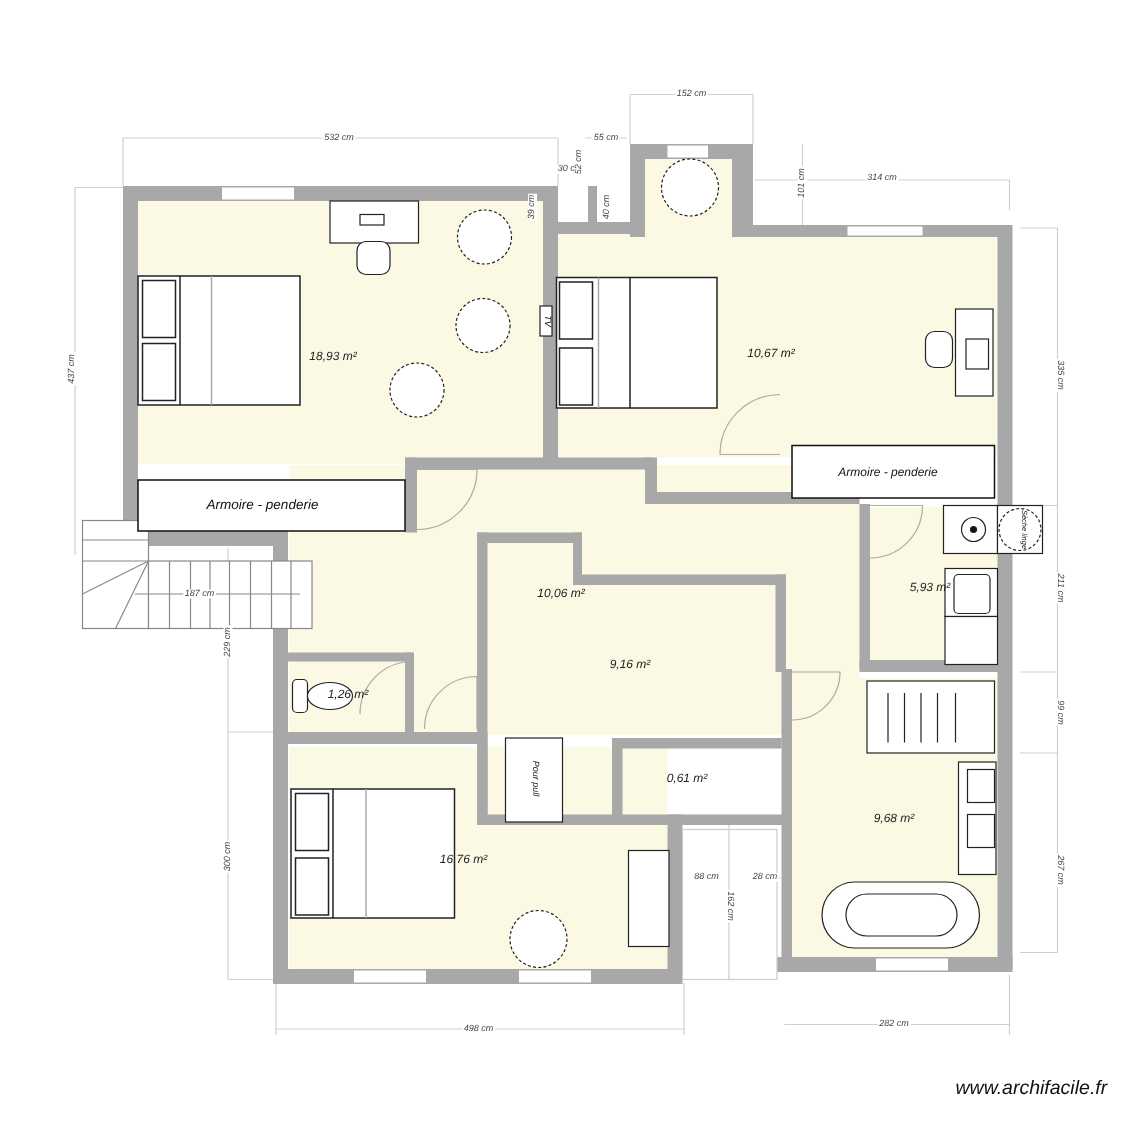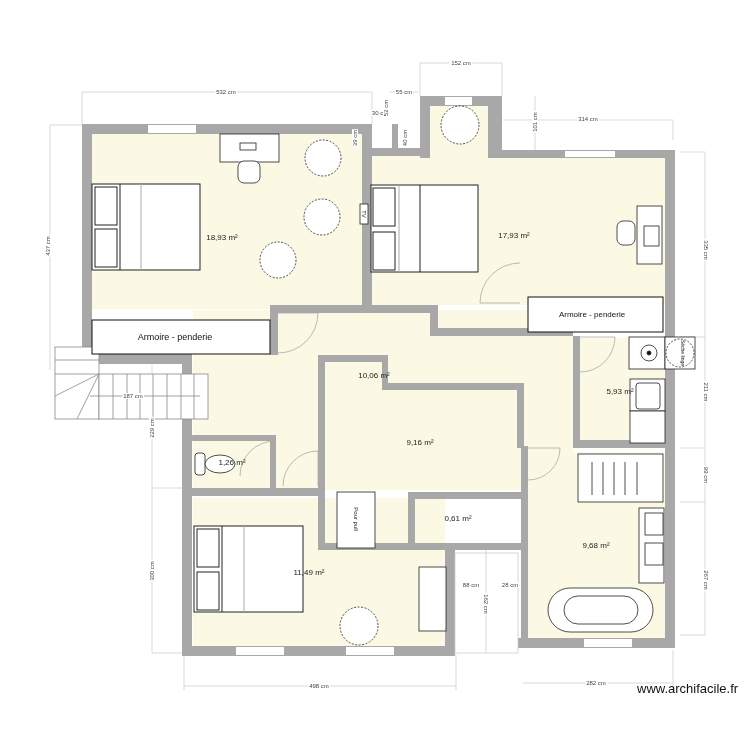--- a/index.html
+++ b/index.html
@@ -1,24 +1,24 @@
 <!DOCTYPE html>
 <html><head>
 <meta charset="utf-8">
 <style>
   html,body{margin:0;padding:0;background:#ffffff;}
-  #stage{position:relative;width:750px;height:750px;overflow:hidden;background:#fff;font-family:"Liberation Sans",sans-serif;}
+  #stage{position:relative;width:750px;height:750px;overflow:hidden;background:#fff;font-family:"Liberation Sans",sans-serif;font-style:italic;}
   svg{position:absolute;left:0;top:0;}
   .lbl{position:absolute;font-size:8px;color:#222;white-space:nowrap;transform:translate(-50%,-50%);line-height:1;}
   .dim{position:absolute;font-size:6px;color:#444;white-space:nowrap;transform:translate(-50%,-50%);background:#fff;padding:0 1px;line-height:1;}
   .dim.v{transform:translate(-50%,-50%) rotate(-90deg);}
   .dim.vr{transform:translate(-50%,-50%) rotate(90deg);}
   .furn{position:absolute;font-size:9px;color:#111;white-space:nowrap;transform:translate(-50%,-50%);line-height:1;}
   .small{position:absolute;font-size:6px;color:#111;white-space:nowrap;transform:translate(-50%,-50%);line-height:1;}
-  .watermark{position:absolute;font-size:13px;color:#111;white-space:nowrap;line-height:1;}
+  .watermark{position:absolute;font-size:13px;color:#111;white-space:nowrap;line-height:1;margin-top:36px;}
 </style>
 </head>
 <body>
 
 <div id="stage">
 <svg width="750" height="750" viewBox="0 0 750 750">
 
   <g stroke="#cfcfcf" stroke-width="0.8" fill="none">
     <line x1="82" y1="92" x2="372" y2="92"></line>
     <line x1="82" y1="92" x2="82" y2="124"></line>
@@ -200,27 +200,27 @@
     <path d="M278 313 L318 313 A40 40 0 0 1 278 353"></path>
     <path d="M480 303 L520 303 M480 303 A40 40 0 0 1 520 263"></path>
     <path d="M580 337 L615 337 A35 35 0 0 1 580 372"></path>
     <path d="M528 448 L560 448 A32 32 0 0 1 528 480"></path>
     <path d="M275 441 A35 35 0 0 0 240 476"></path>
     <path d="M318 486 L318 451 A35 35 0 0 0 283 486"></path>
   </g>
 </svg>
 
 <div class="lbl" style="left:222px;top:238px">18,93 m²</div>
-<div class="lbl" style="left:514px;top:236px">17,93 m²</div>
-<div class="lbl" style="left:374px;top:376px">10,06 m²</div>
+<div class="lbl" style="left:514px;top:236px">10,67 m²</div>
+<div class="lbl" style="left:374px;top:396px">10,06 m²</div>
 <div class="lbl" style="left:420px;top:443px">9,16 m²</div>
 <div class="lbl" style="left:620px;top:392px">5,93 m²</div>
 <div class="lbl" style="left:232px;top:463px">1,26 m²</div>
 <div class="lbl" style="left:458px;top:519px">0,61 m²</div>
-<div class="lbl" style="left:309px;top:573px">11,49 m²</div>
+<div class="lbl" style="left:309px;top:573px">16,76 m²</div>
 <div class="lbl" style="left:596px;top:546px">9,68 m²</div>
 
 <div class="furn" style="left:175px;top:337px">Armoire - penderie</div>
 <div class="furn" style="left:592px;top:315px;font-size:8px">Armoire - penderie</div>
 <div class="small" style="left:364px;top:214px;transform:translate(-50%,-50%) rotate(90deg)">TV</div>
 <div class="small" style="left:682px;top:353px;transform:translate(-50%,-50%) rotate(90deg);font-size:5px">Sèche linge</div>
 <div class="small" style="left:356px;top:519px;transform:translate(-50%,-50%) rotate(90deg)">Pour pull</div>
 
 <div class="dim" style="left:226px;top:92px">532 cm</div>
 <div class="dim" style="left:461px;top:63px">152 cm</div>

